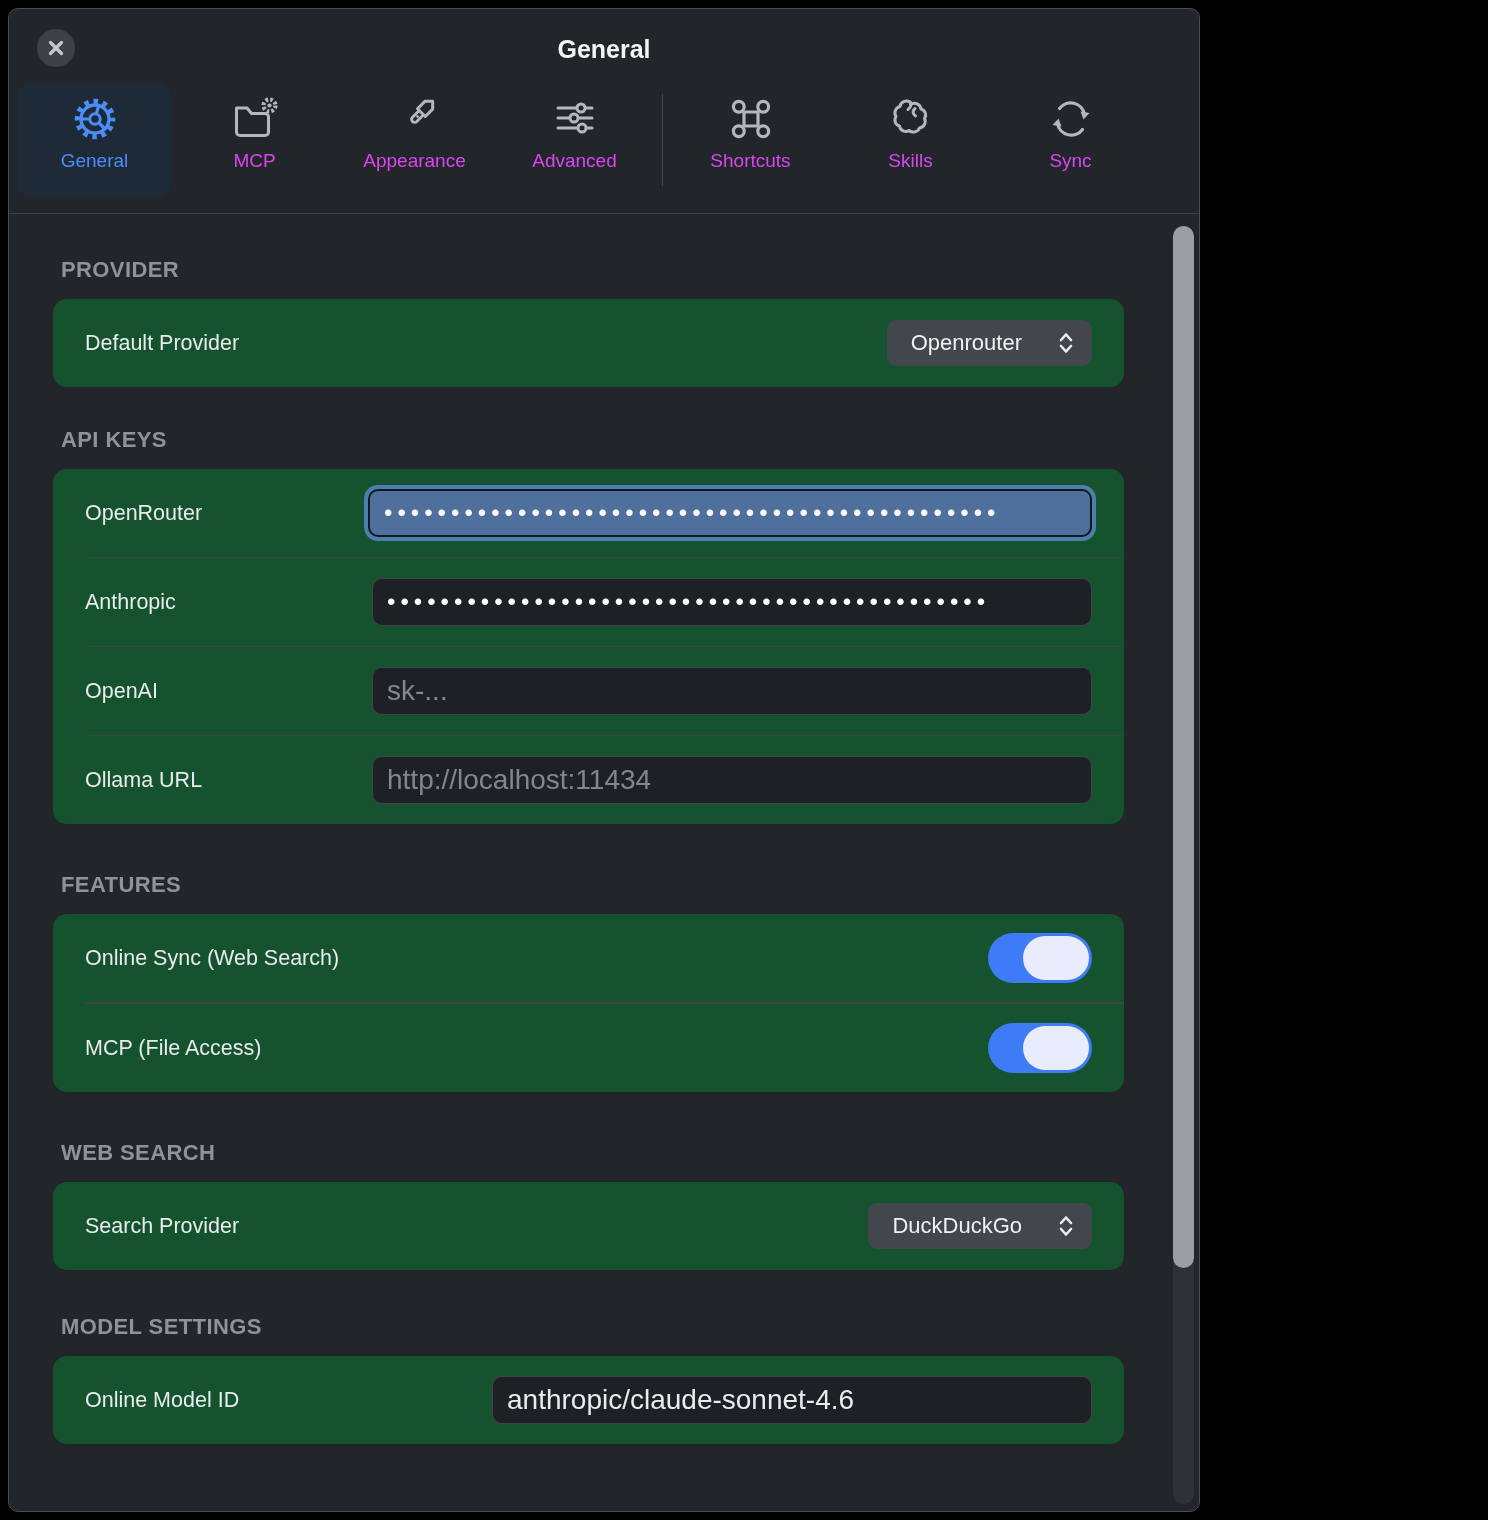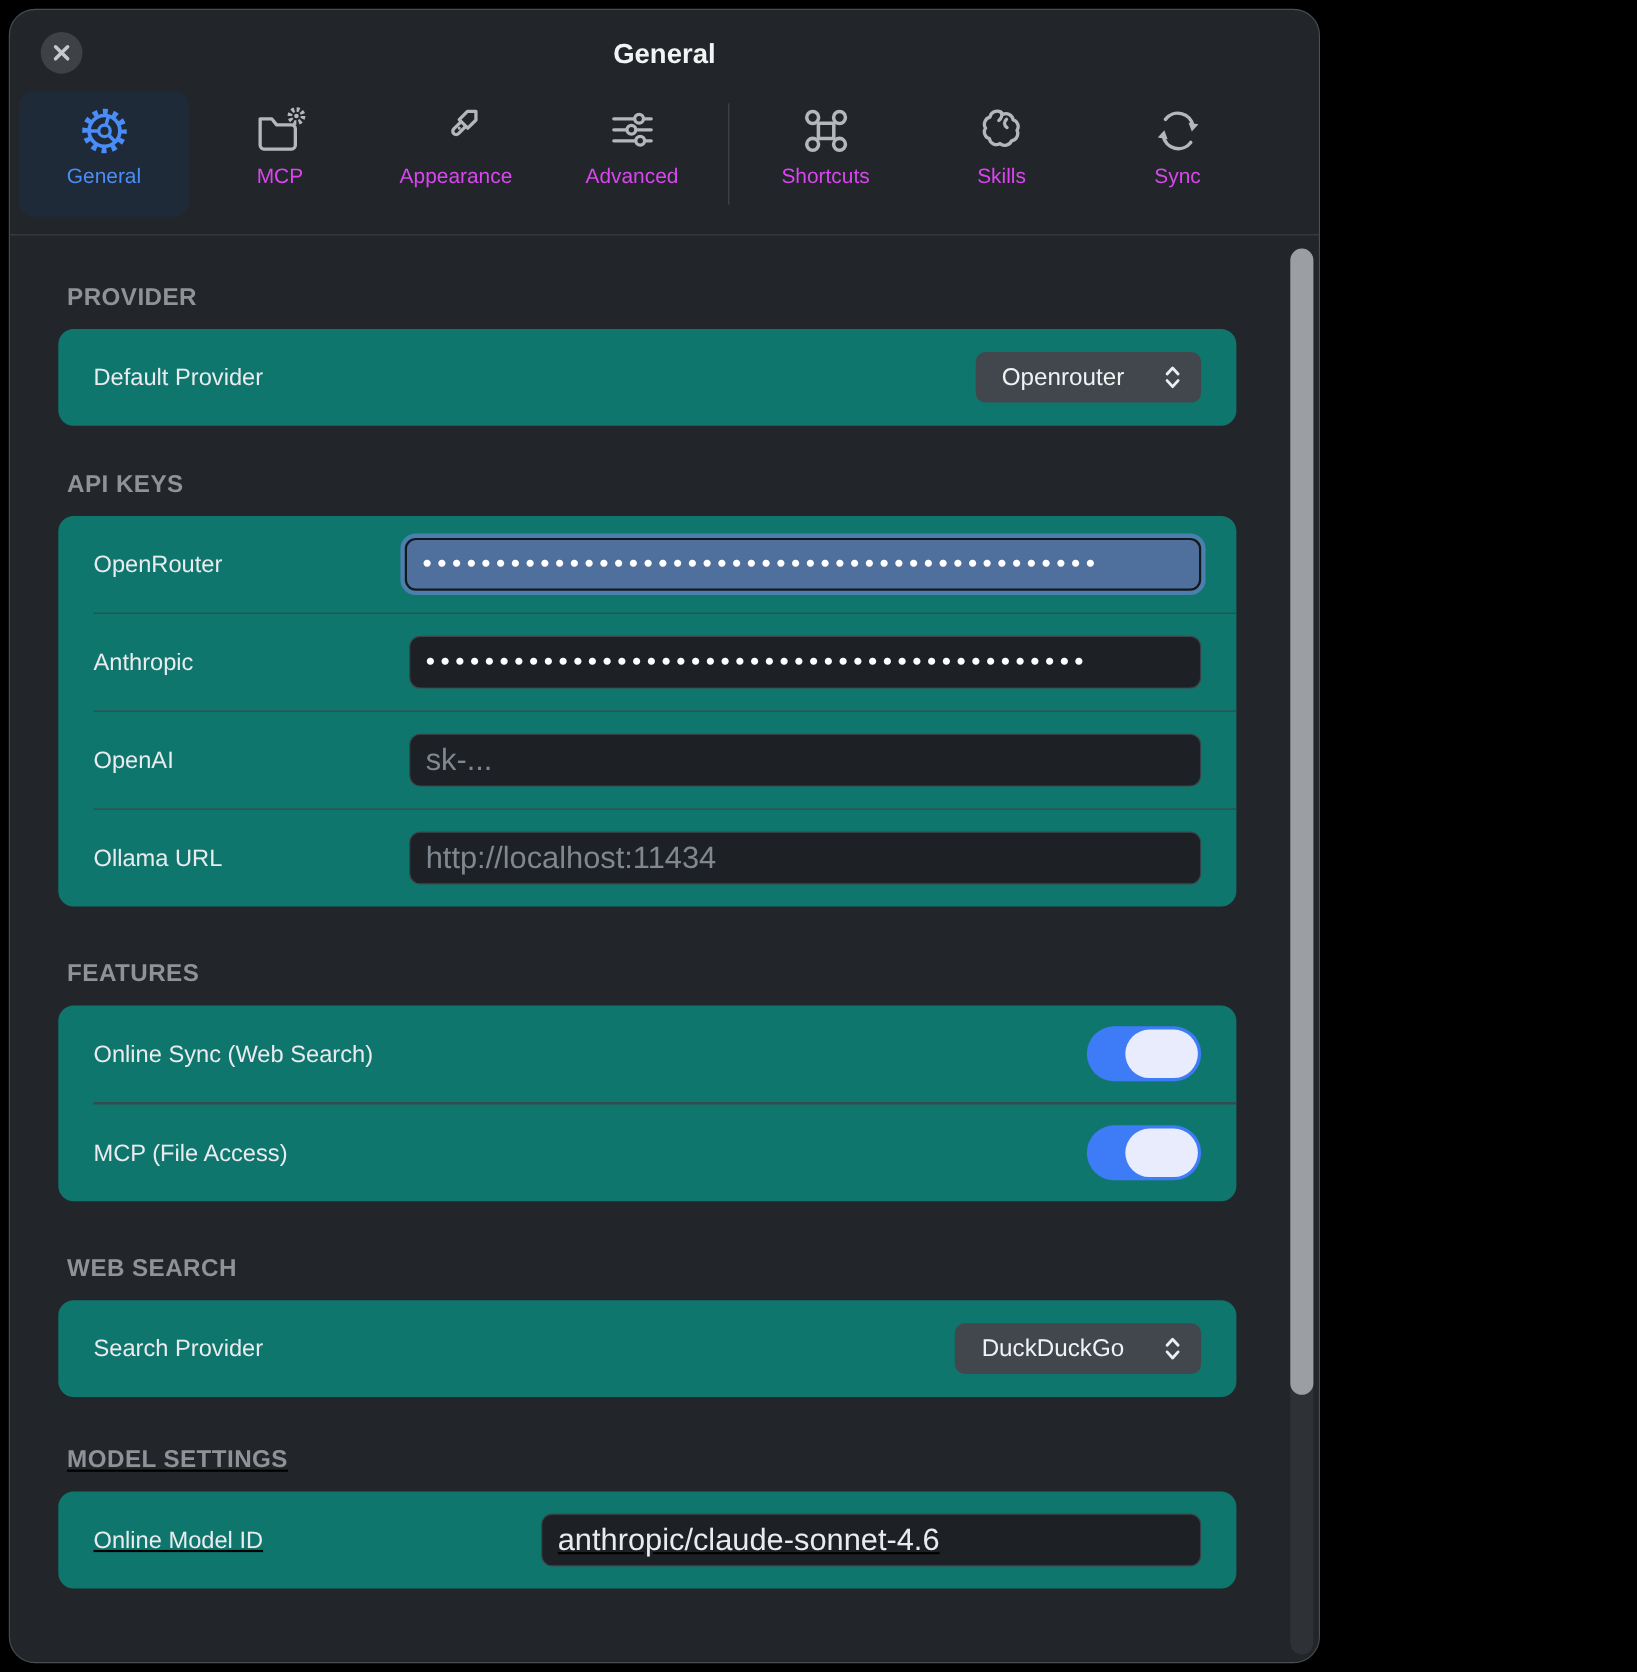--- a/index.html
+++ b/index.html
@@ -1,19 +1,19 @@
 <!DOCTYPE html>
 <html><head>
 <meta charset="utf-8">
 <style>
   * { margin:0; padding:0; box-sizing:border-box; }
   html,body { width:1488px; height:1520px; background:#000; font-family:"Liberation Sans","DejaVu Sans",sans-serif; }
   .window {
     position:absolute; left:8px; top:8px; width:1192px; height:1504px;
-    background:#22262a; border:1px solid #4a4e53; border-radius:24px; overflow:hidden;
+    background:#22262a; border:1px solid #4a4e53; border-radius:10px; overflow:hidden;
   }
   
   .titlebar { position:relative; height:205px; border-bottom:1px solid #3c4045; }
   .close-btn { position:absolute; left:28px; top:20px; width:38px; height:38px; border-radius:50%;
     background:#3e4246; display:flex; align-items:center; justify-content:center; cursor:default; }
   .window-title { position:absolute; top:26px; left:0; right:0; text-align:center;
     font-size:25px; font-weight:bold; color:#f2f3f4; }
   .tabs { position:absolute; left:8px; top:74px; height:114px; display:flex; align-items:stretch; gap:5px; }
   .tab { width:155px; border-radius:14px; display:flex; flex-direction:column; align-items:center;
     padding-top:12px; gap:7px; }
@@ -22,22 +22,22 @@
   .tab-label { font-size:19px; color:#d946ef; }
   .tab.selected .tab-label { color:#4a8df6; }
   .tab-sep { width:1px; background:#45494e; height:92px; align-self:center; margin:0 5px; }
   
   .content { position:absolute; top:206px; left:0; right:0; bottom:0; padding:0 75px 0 44px; overflow:hidden; }
   .section-header { font-size:22px; font-weight:bold; letter-spacing:0.4px; color:#8f9398; margin:0 0 16px 8px; }
   .sec-provider { margin-top:42px; }
   .sec-apikeys  { margin-top:40px; }
   .sec-features { margin-top:48px; }
   .sec-websearch{ margin-top:48px; }
-  .sec-model    { margin-top:44px;text-decoration:underline; }
-  .card { background:#0f766e; border-radius:14px; }
+  .sec-model    { margin-top:44px; }
+  .card { background:#14532d; border-radius:14px; }
   .row { display:flex; justify-content:space-between; align-items:center; height:88px; padding:0 32px; }
   .divider { height:1px; background:#3e4247; margin-left:32px; }
   .row-label { font-size:21.5px; color:#e9ebee; }
   
   .dropdown { display:flex; align-items:center; gap:36px; background:#42474d; border:none;
     border-radius:9px; height:46px; padding:0 18px 0 24px; color:#f0f1f3; font-size:22px;
     font-family:inherit; cursor:default; }
   
   .field { width:720px; height:48px; background:#1d2125; border:1px solid #3e434a; border-radius:10px;
     padding:0 14px; color:#e9ebee; font-size:28px; font-family:inherit; outline:none; }

